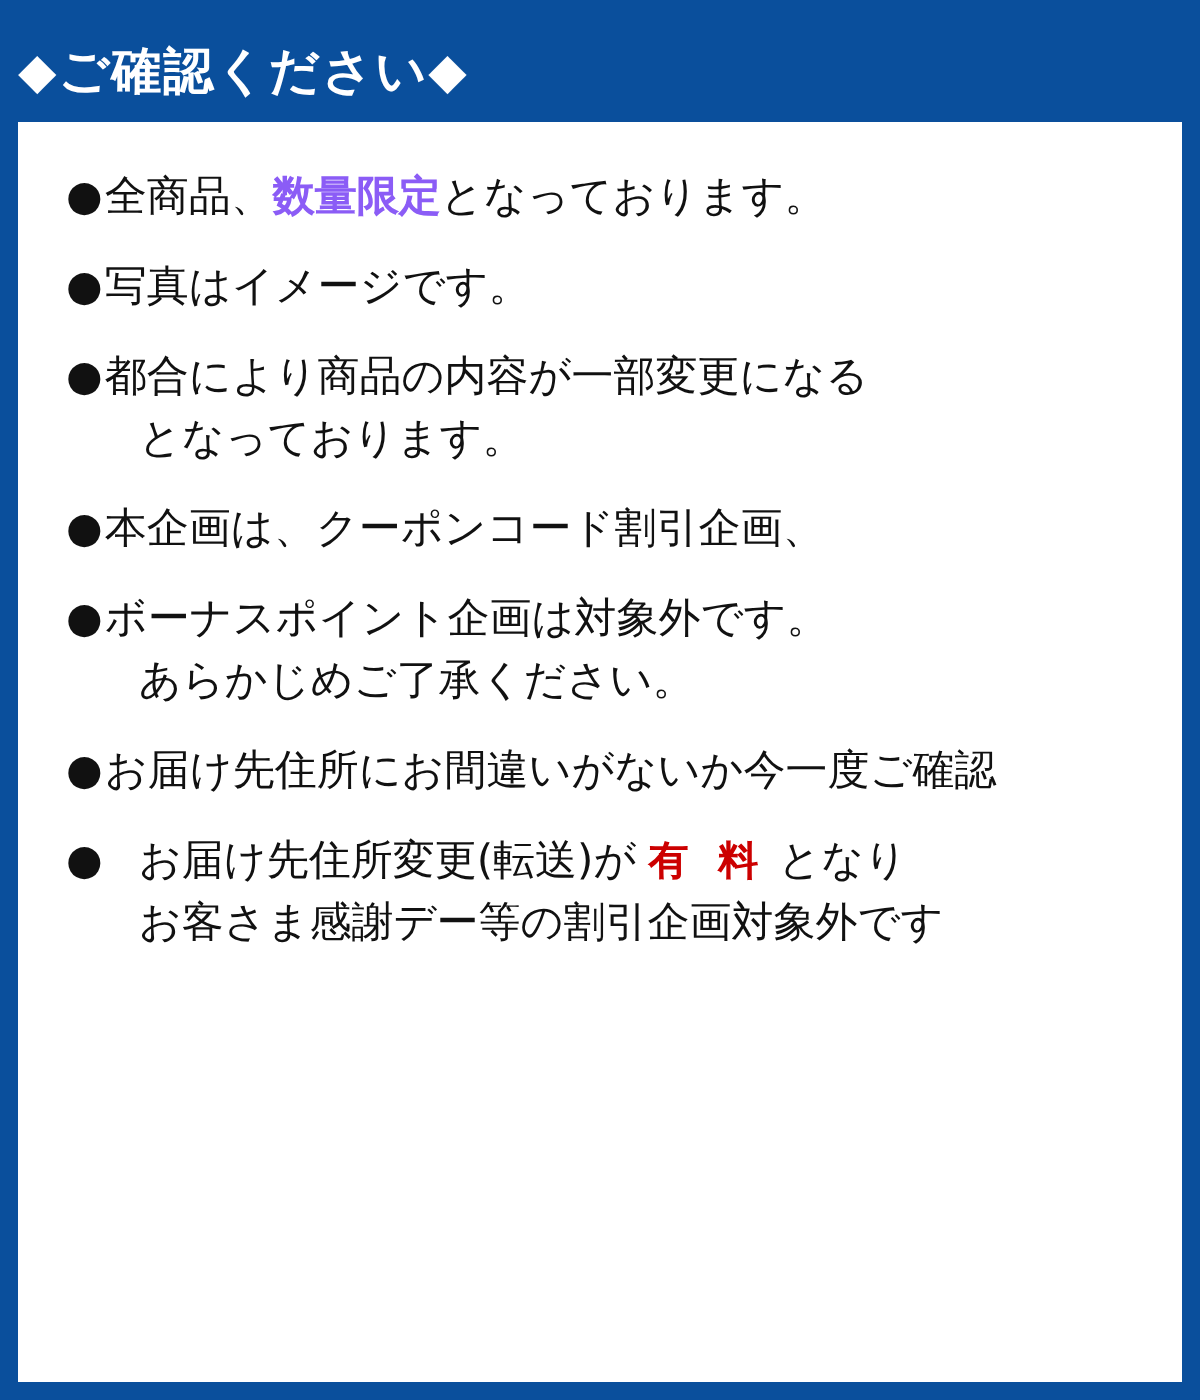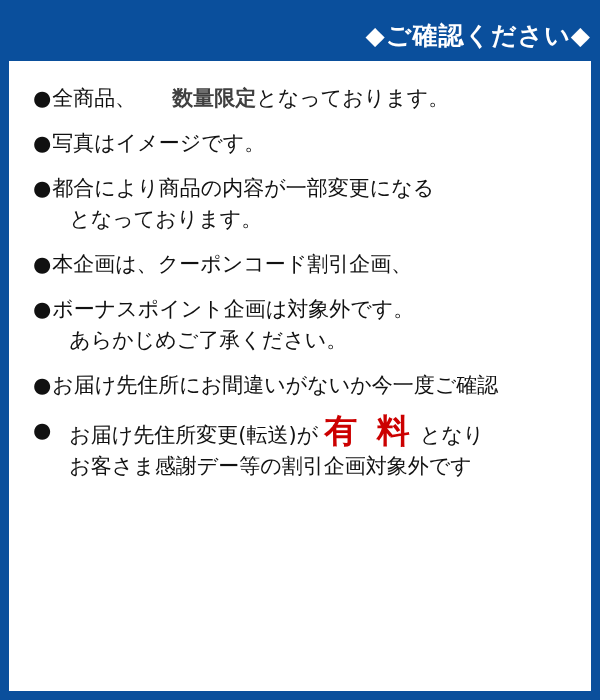--- a/index.html
+++ b/index.html
@@ -20,21 +20,21 @@
     box-sizing: border-box;
     border: 9px solid #0a4f9c;
     background: #ffffff;
   }
   .notice-header {
     height: 52px;
     background: #0a4f9c;
     color: #ffffff;
     display: flex;
     align-items: center;
-    justify-content: flex-end;
+    justify-content: flex-start;
     font-size: 25px;
     font-weight: bold;
     letter-spacing: 1px;
   }
   .notice-body {
     padding: 22px 22px 0 24px;
   }
   .item {
     display: flex;
     align-items: flex-start;
@@ -53,28 +53,27 @@
   .line {
     font-size: 21px;
     line-height: 31px;
     color: #111111;
     white-space: nowrap;
   }
   .line.indent {
     padding-left: 17px;
   }
   .hl-red {
-    color: #404040;
+    color: #8b5cf6;
     font-weight: bold;
-    margin-left: 36px;
   }
   .big-red {
     color: #cc0000;
     font-weight: bold;
-    font-size: 33px;
+    font-size: 20px;
     letter-spacing: 4px;
     padding: 0 6px;
   }
 </style>
 </head>
 <body>
 
 <div class="notice-card">
   <div class="notice-header">
     <span>◆ご確認ください◆</span>

